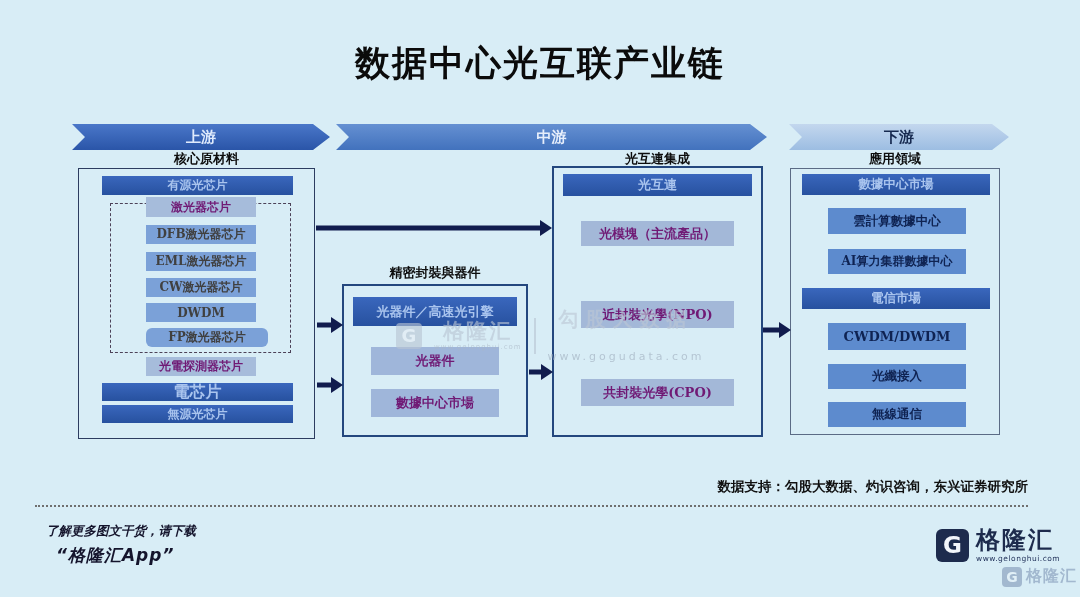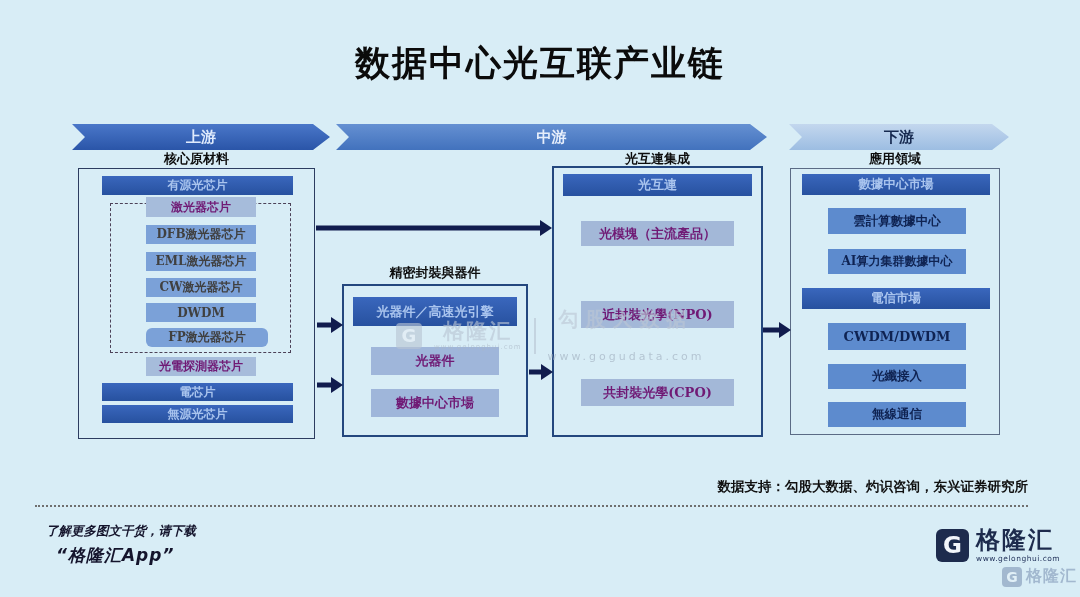--- a/index.html
+++ b/index.html
@@ -96,36 +96,36 @@
   <div class="banner banner-up">
     <span>上游</span>
   </div>
   <div class="banner banner-mid">
     <span>中游</span>
   </div>
   <div class="banner banner-down">
     <span>下游</span>
   </div>
 
-  <div class="sec-label" style="left:78px; width:237px; top:150px;">核心原材料</div>
+  <div class="sec-label" style="left:88px; width:237px; top:150px;">核心原材料</div>
   <div class="sec-label" style="left:342px; width:186px; top:264px;">精密封裝與器件</div>
   <div class="sec-label" style="left:552px; width:211px; top:150px;">光互連集成</div>
   <div class="sec-label" style="left:790px; width:210px; top:150px;">應用領域</div>
 
   <div class="frame frame-up">
     <div class="bar bar-dark" style="left:23px; top:7px; width:191px; height:19px; font-size:12px;">有源光芯片</div>
     <div class="dashed-group"></div>
     <div class="bar bar-light z2" style="left:67px; top:28px; width:110px; height:20px; font-size:12px;">激光器芯片</div>
     <div class="bar bar-med z2" style="left:67px; top:56px; width:110px; height:19px; font-size:12px;">DFB激光器芯片</div>
     <div class="bar bar-med z2" style="left:67px; top:83px; width:110px; height:19px; font-size:12px;">EML激光器芯片</div>
     <div class="bar bar-med z2" style="left:67px; top:109px; width:110px; height:19px; font-size:12px;">CW激光器芯片</div>
     <div class="bar bar-med z2" style="left:67px; top:134px; width:110px; height:19px; font-size:12px;">DWDM</div>
     <div class="bar bar-med z2" style="left:67px; top:159px; width:122px; height:19px; font-size:12px;border-radius:6px;">FP激光器芯片</div>
     <div class="bar bar-light" style="left:67px; top:188px; width:110px; height:19px; font-size:12px;">光電探測器芯片</div>
-    <div class="bar bar-dark" style="left:23px; top:214px; width:191px; height:18px; font-size:12px;">電芯片</div>
+    <div class="bar bar-dark" style="left:23px; top:214px; width:191px; height:18px; font-size:16px;">電芯片</div>
     <div class="bar bar-dark" style="left:23px; top:236px; width:191px; height:18px; font-size:12px;">無源光芯片</div>
   </div>
 
   <div class="frame frame-pack">
     <div class="bar bar-dark" style="left:9px; top:11px; width:164px; height:29px; font-size:13px;">光器件／高速光引擎</div>
     <div class="bar bar-light" style="left:27px; top:61px; width:128px; height:28px; font-size:13px; background:#9fb6da;">光器件</div>
     <div class="bar bar-light" style="left:27px; top:103px; width:128px; height:28px; font-size:13px; background:#9fb6da;">數據中心市場</div>
   </div>
 
   <div class="frame frame-mid">

